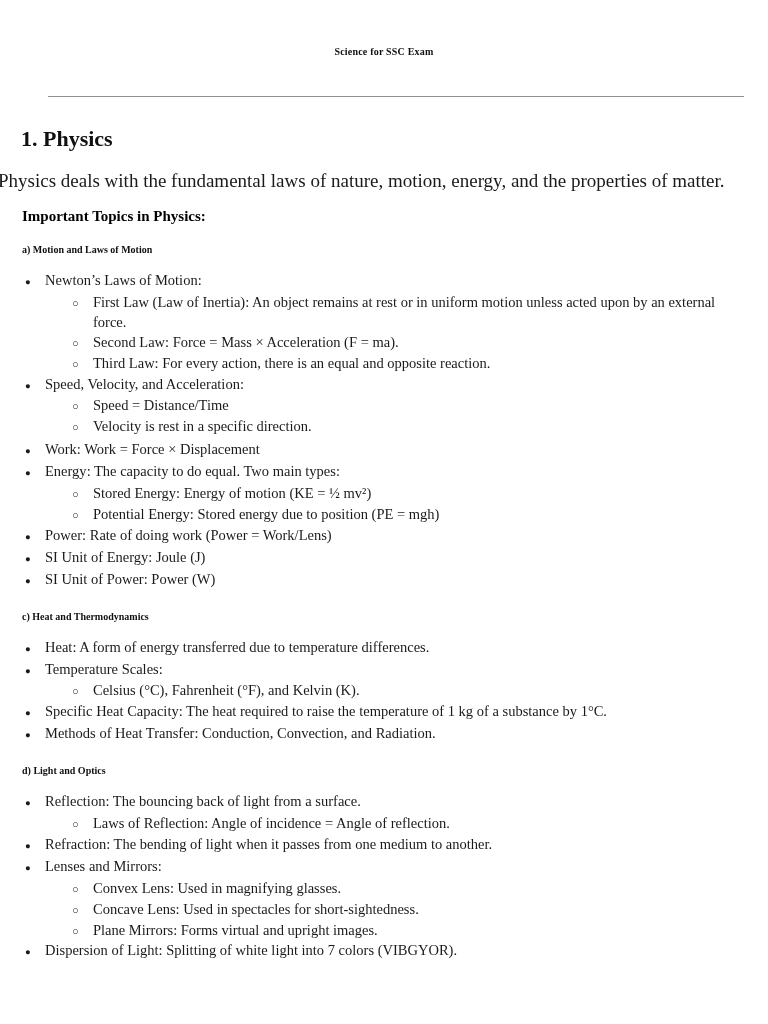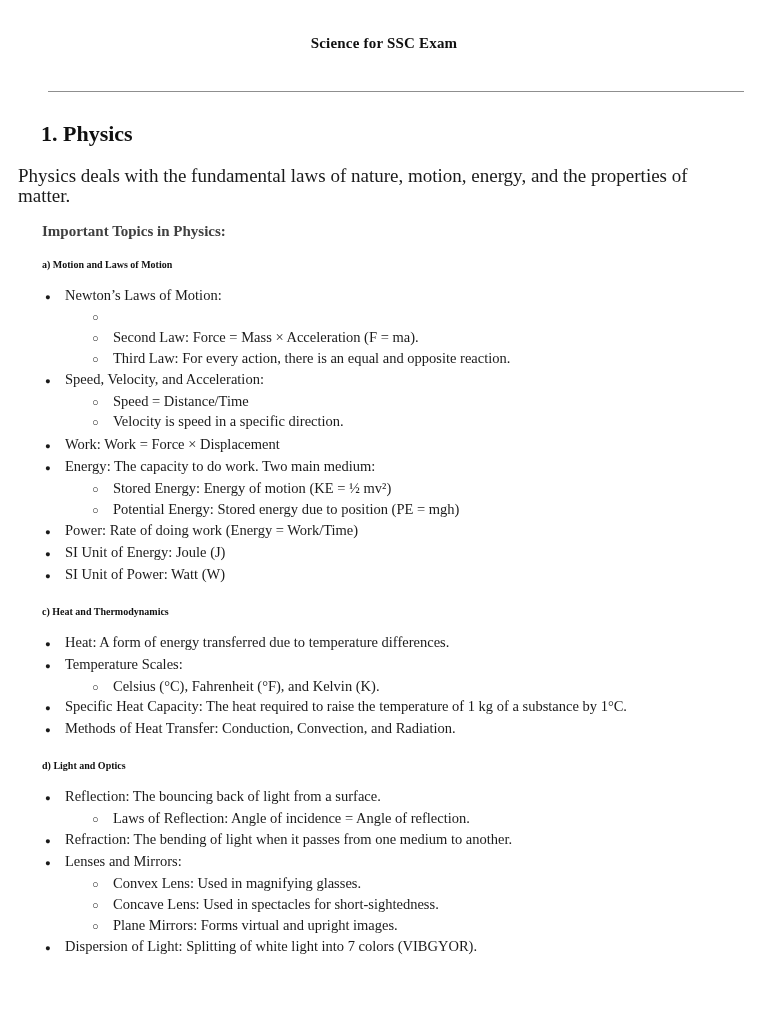--- a/index.html
+++ b/index.html
@@ -4,39 +4,40 @@
 <style>
   * { margin:0; padding:0; box-sizing:border-box; }
   html,body { background:#ffffff; }
   body {
     width:768px; height:1024px; margin:0 auto;
     font-family:"Liberation Serif","DejaVu Serif",serif;
     color:#1a1a1a; overflow:hidden;
   }
   .page { width:768px; height:1024px; background:#ffffff; }
   .doc-header {
-    padding-top:35px; text-align:center;
-    font-weight:bold; font-size:15px; color:#101010;
+    padding-top:22px; text-align:center;
+    font-weight:bold; font-size:10px; color:#101010;
     letter-spacing:.2px;
+    margin-top:24px;
   }
   .rule {
     border:none; border-top:1px solid #8f8f8f;
     margin:39px 24px 0 48px;
   }
-  .content { padding:0 24px 0 40px; }
+  .content { padding:0 24px 0 20px; }
   .title {
     font-size:22px; font-weight:bold; color:#101010;
     margin-top:29px; margin-left:1px;
   }
   .intro {
     font-size:19px; line-height:20px;
     margin-top:19px; margin-left:-22px;
   }
   .subheading {
-    font-size:15px; font-weight:bold; color:#404040;
+    font-size:15px; font-weight:bold; color:#000000;
     margin-top:17px; margin-left:2px;
   }
   .section-heading {
     font-size:10px; font-weight:bold; color:#101010;
     margin-top:19px; margin-bottom:16px; margin-left:2px;
   }
   .list { margin-bottom:2px; }
   .item {
     display:flex; align-items:baseline;
     font-size:14.5px; line-height:19.9px;
@@ -61,70 +62,71 @@
     <h2 class="subheading">Important Topics in Physics:</h2>
     <div id="sections">
         <h3 class="section-heading">a) Motion and Laws of Motion</h3>
         <div class="list">
           <div class="item level-1">
             <span class="bullet">●</span>
             <span class="item-text"><span class="bold">Newton’s Laws of Motion</span><span>:</span></span>
           </div>
           <div class="item level-2">
             <span class="bullet">○</span>
+            <span class="item-text"><span class="bold">First Law (Law of Inertia):</span><span> An object remains at rest or in uniform motion unless acted upon by an external force.</span></span>
           </div>
           <div class="item level-2">
             <span class="bullet">○</span>
             <span class="item-text"><span class="bold">Second Law</span><span>: Force = Mass × Acceleration (</span><span class="bold">F = ma</span><span>).</span></span>
           </div>
           <div class="item level-2">
             <span class="bullet">○</span>
             <span class="item-text"><span class="bold">Third Law</span><span>: For every action, there is an equal and opposite reaction.</span></span>
           </div>
           <div class="item level-1">
             <span class="bullet">●</span>
             <span class="item-text"><span class="bold">Speed, Velocity, and Acceleration</span><span>:</span></span>
           </div>
           <div class="item level-2">
             <span class="bullet">○</span>
             <span class="item-text"><span>Speed = Distance/Time</span></span>
           </div>
           <div class="item level-2">
             <span class="bullet">○</span>
-            <span class="item-text"><span>Velocity is speed in a specific direction.</span></span>
+            <span class="item-text"><span>Velocity is rest in a specific direction.</span></span>
           </div>
         </div>
         <div class="list">
           <div class="item level-1">
             <span class="bullet">●</span>
             <span class="item-text"><span class="bold">Work</span><span>: Work = Force × Displacement</span></span>
           </div>
           <div class="item level-1">
             <span class="bullet">●</span>
-            <span class="item-text"><span class="bold">Energy</span><span>: The capacity to do work. Two main medium:</span></span>
+            <span class="item-text"><span class="bold">Energy</span><span>: The capacity to do equal. Two main types:</span></span>
           </div>
           <div class="item level-2">
             <span class="bullet">○</span>
             <span class="item-text"><span class="bold">Stored Energy</span><span>: Energy of motion (</span><span class="bold">KE = ½ mv²</span><span>)</span></span>
           </div>
           <div class="item level-2">
             <span class="bullet">○</span>
             <span class="item-text"><span class="bold">Potential Energy</span><span>: Stored energy due to position (</span><span class="bold">PE = mgh</span><span>)</span></span>
           </div>
           <div class="item level-1">
             <span class="bullet">●</span>
-            <span class="item-text"><span class="bold">Power</span><span>: Rate of doing work (</span><span class="bold">Energy = Work/Time</span><span>)</span></span>
+            <span class="item-text"><span class="bold">Power</span><span>: Rate of doing work (</span><span class="bold">Power = Work/Lens</span><span>)</span></span>
           </div>
           <div class="item level-1">
             <span class="bullet">●</span>
             <span class="item-text"><span class="bold">SI Unit of Energy</span><span>: Joule (J)</span></span>
           </div>
           <div class="item level-1">
             <span class="bullet">●</span>
-            <span class="item-text"><span class="bold">SI Unit of Power</span><span>: Watt (W)</span></span>
+            <span class="item-text"><span class="bold">SI Unit of Power</span><span>: Power (W)</span></span>
           </div>
         </div>
         <h3 class="section-heading">c) Heat and Thermodynamics</h3>
         <div class="list">
           <div class="item level-1">
             <span class="bullet">●</span>
             <span class="item-text"><span class="bold">Heat</span><span>: A form of energy transferred due to temperature differences.</span></span>
           </div>
           <div class="item level-1">
             <span class="bullet">●</span>

